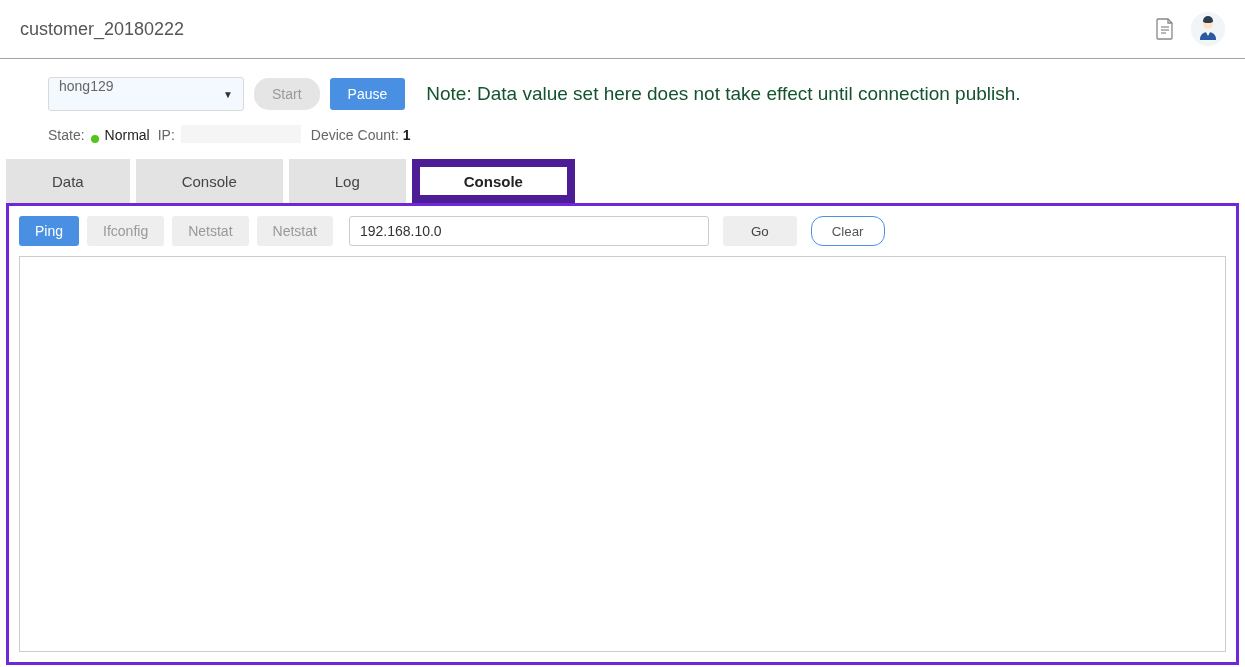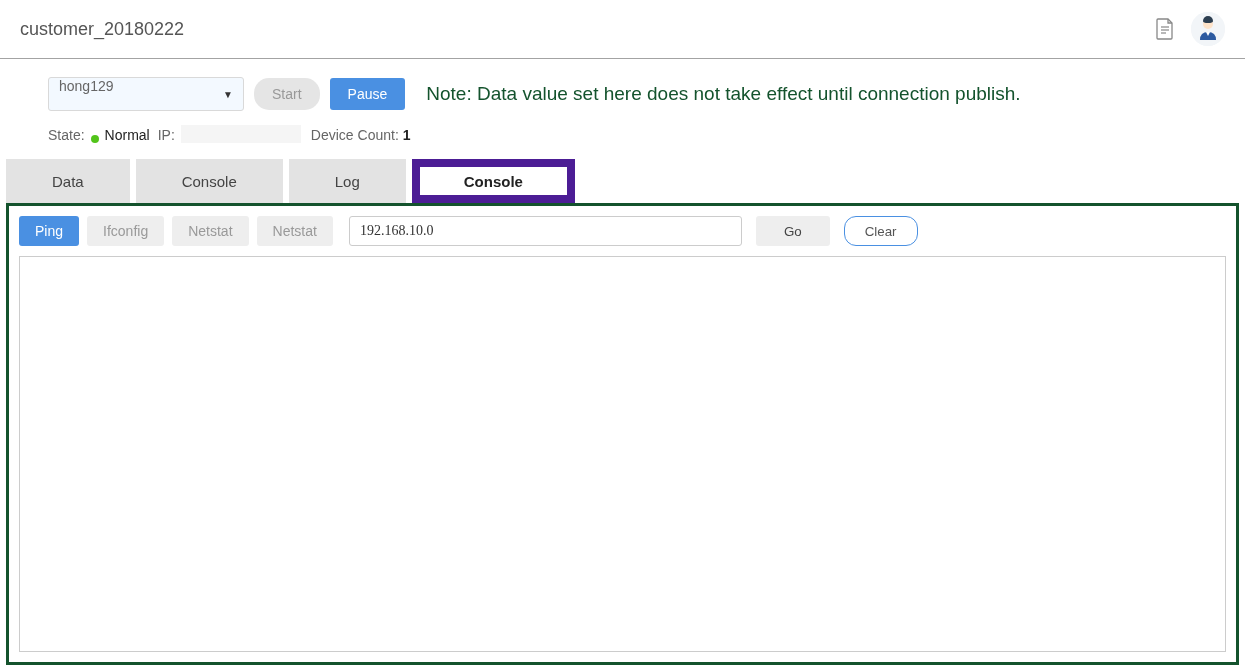--- a/index.html
+++ b/index.html
@@ -157,21 +157,21 @@
       border: 2px solid transparent;
     }
     .tab.active {
       background: #fff;
       border: 8px solid #4c1d95;
       font-weight: 600;
       color: #222;
       text-align: right;
     }
     .console-panel {
-      border: 3px solid #14532d;
+      border: 3px solid #6d28d9;
       margin-left: -42px;
       margin-right: -42px;
       padding: 10px 10px 10px 10px;
       height: 462px;
       display: flex;
       flex-direction: column;
     }
     .console-controls {
       display: flex;
       align-items: center;
@@ -190,28 +190,27 @@
       background: #4a90e2;
       color: #fff;
     }
     .console-btn.inactive {
       background: #eeeeee;
       color: #999;
       text-align: right;
     }
     .cmd-input {
       height: 30px;
-      width: 393px;
+      width: 360px;
       border: 1px solid #ccc;
       border-radius: 3px;
       padding: 0 10px;
       font-size: 14px;
       color: #333;
       margin-left: 8px;
-      font-family: Liberation Serif, serif;
     }
     .go-btn {
       height: 30px;
       padding: 0 28px;
       background: #eeeeee;
       border: none;
       border-radius: 3px;
       cursor: pointer;
       color: #444;
       margin-left: 6px;

